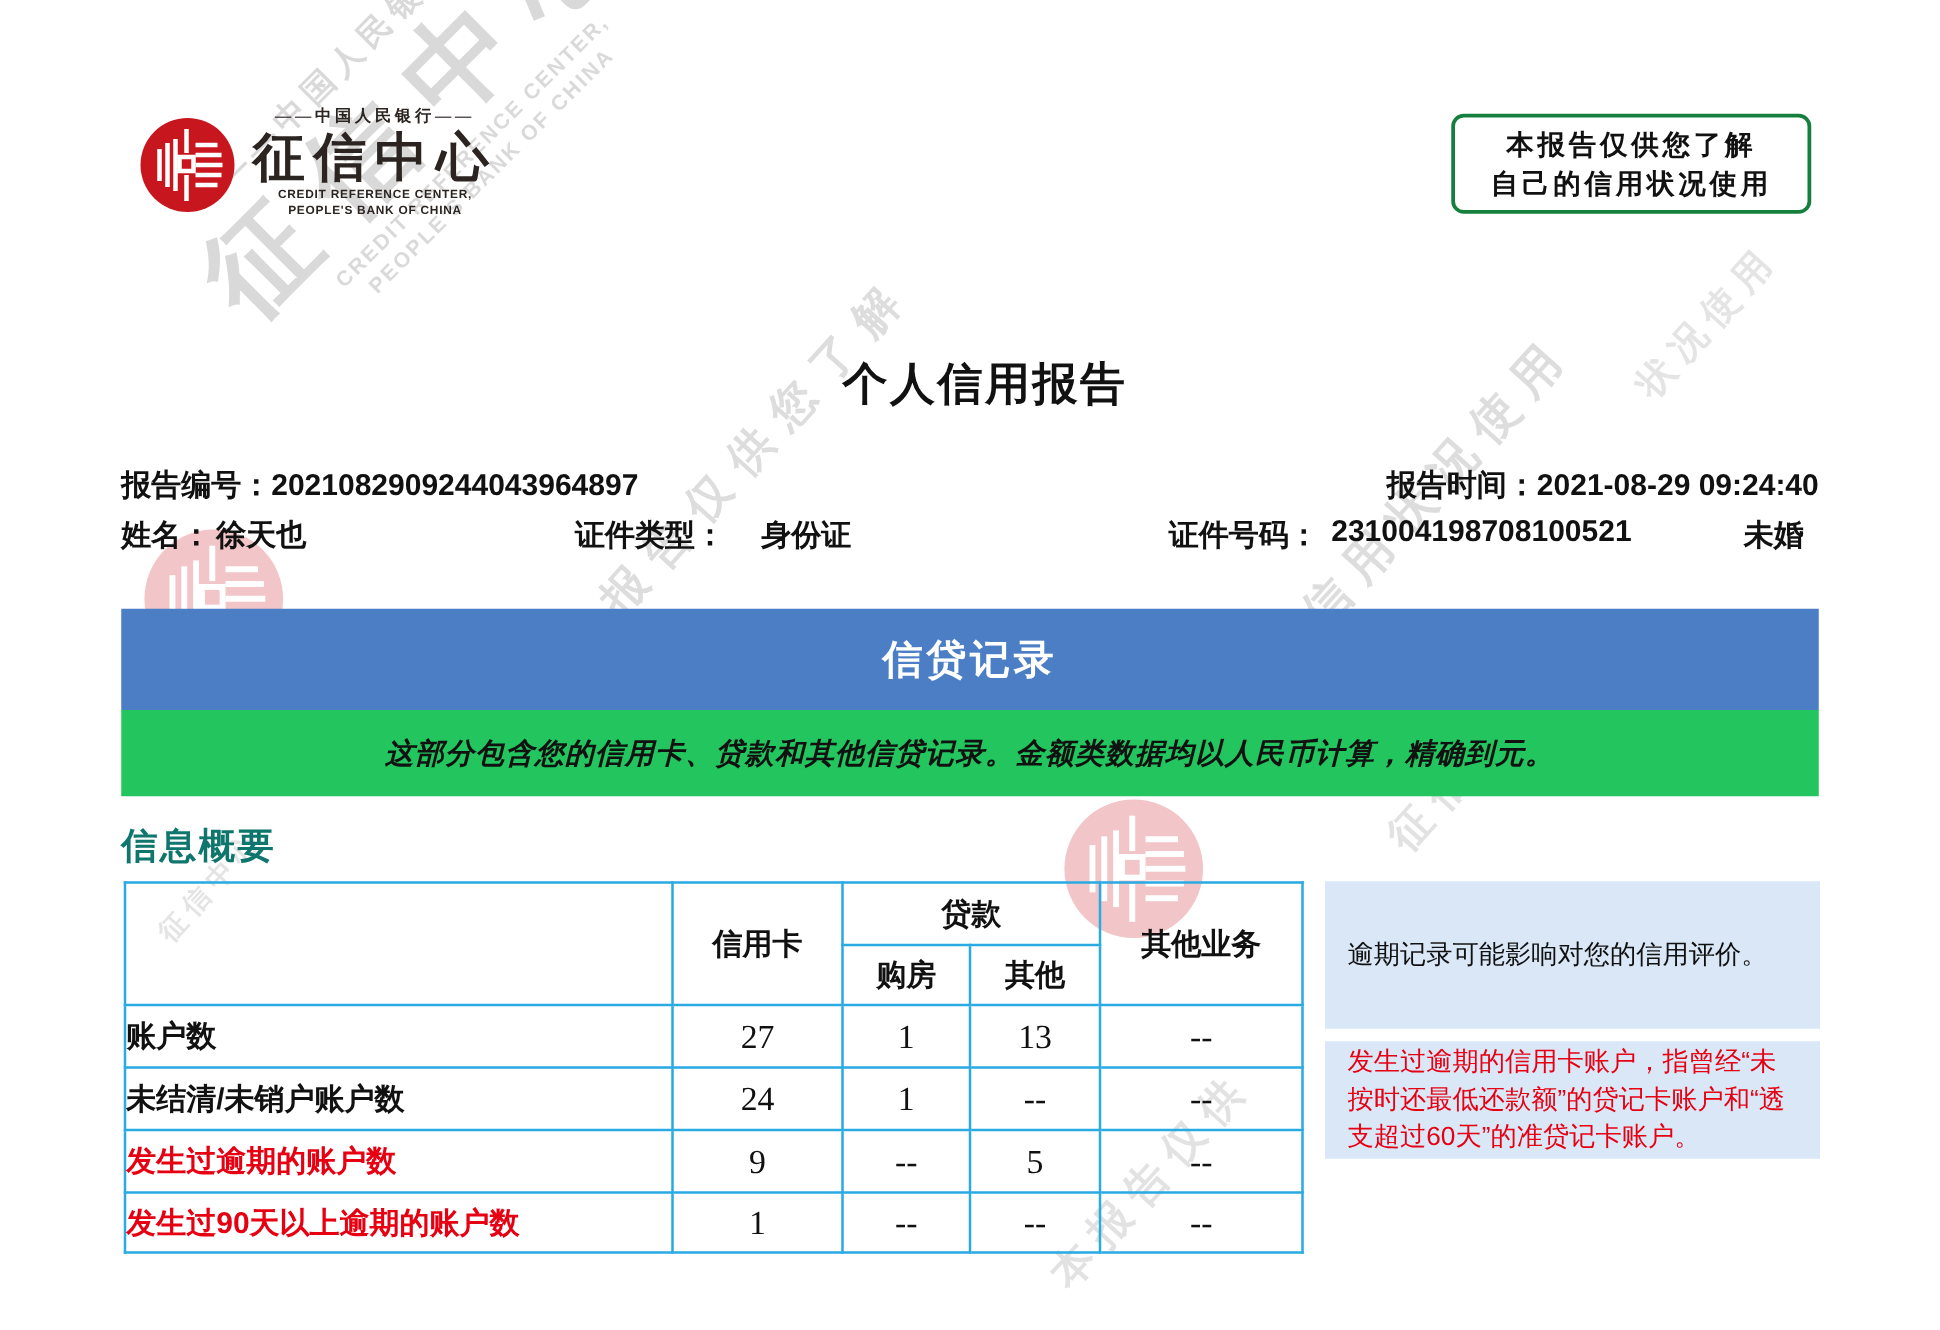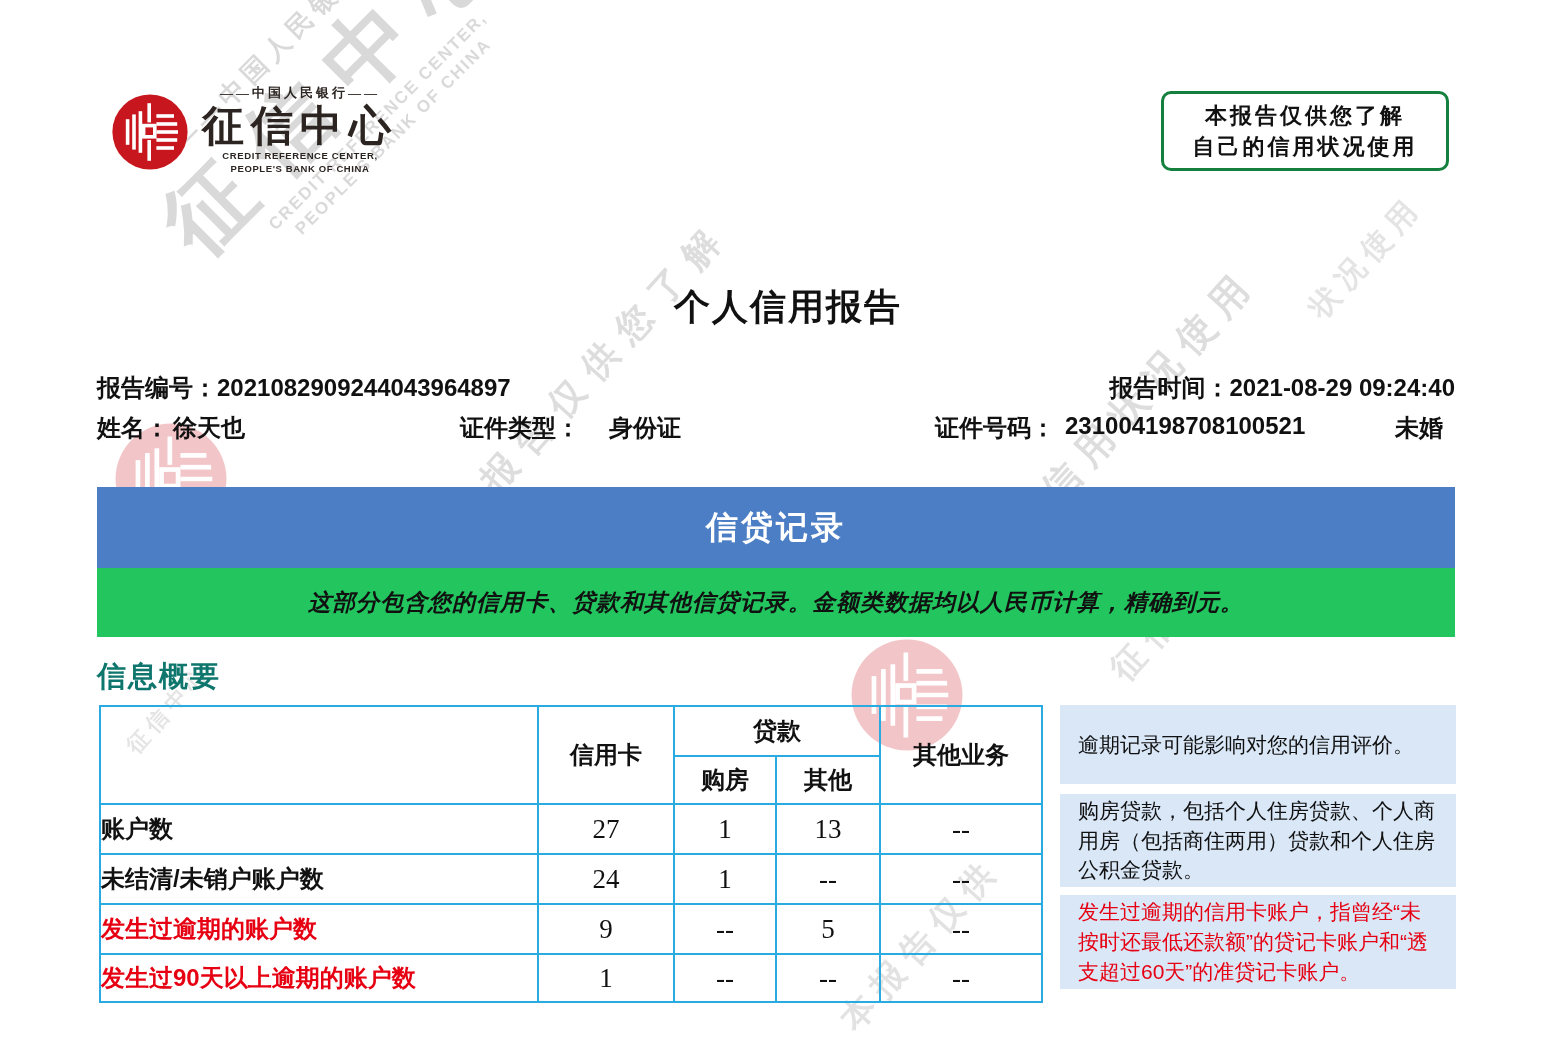--- a/index.html
+++ b/index.html
@@ -71,21 +71,21 @@
   .c-ob{width:160px;}
   .row-h{height:50px;}
   .hdr1{height:50px;}
   .hdr2{height:48px;}
   .cell-label{font-size:24px;font-weight:bold;text-align:left;padding-left:14px;}
   .cell-num{font-family:"Liberation Serif",serif;font-size:27px;text-align:center;font-weight:normal;}
   .red-text{color:#e60012;}
   
   .notes{position:absolute;left:1060px;top:705px;width:396px;}
   .note-box{background:#d9e7f7;display:flex;align-items:center;padding:0 18px;box-sizing:border-box;font-size:21px;line-height:1.42;}
-  .note-1{height:79px;margin-bottom:10px;}
+  .note-1{height:118px;margin-bottom:10px;}
   .note-2{height:93px;margin-bottom:8px;}
   .note-3{height:94px;}
 </style>
 </head>
 <body>
 
 <div class="wm-layer">
   <div class="wm wm-logo-block">
     <div class="wm-bank">——中国人民银行——</div>
     <div class="wm-center">征信中心</div>
@@ -236,21 +236,18 @@
       <td class="cell-num">--</td>
       <td class="cell-num">--</td>
     </tr>
   </tbody>
     </table>
 
   <div class="notes">
     <div class="note-box note-1">
       <span>逾期记录可能影响对您的信用评价。</span>
     </div>
-    <div class="note-box note-2">
-      <span>购房贷款，包括个人住房贷款、个人商用房（包括商住两用）贷款和个人住房公积金贷款。</span>
-    </div>
     <div class="note-box note-3 red-text">
       <span>发生过逾期的信用卡账户，指曾经“未按时还最低还款额”的贷记卡账户和“透支超过60天”的准贷记卡账户。</span>
     </div>
   </div>
 
 </div>
 
 </body></html>

